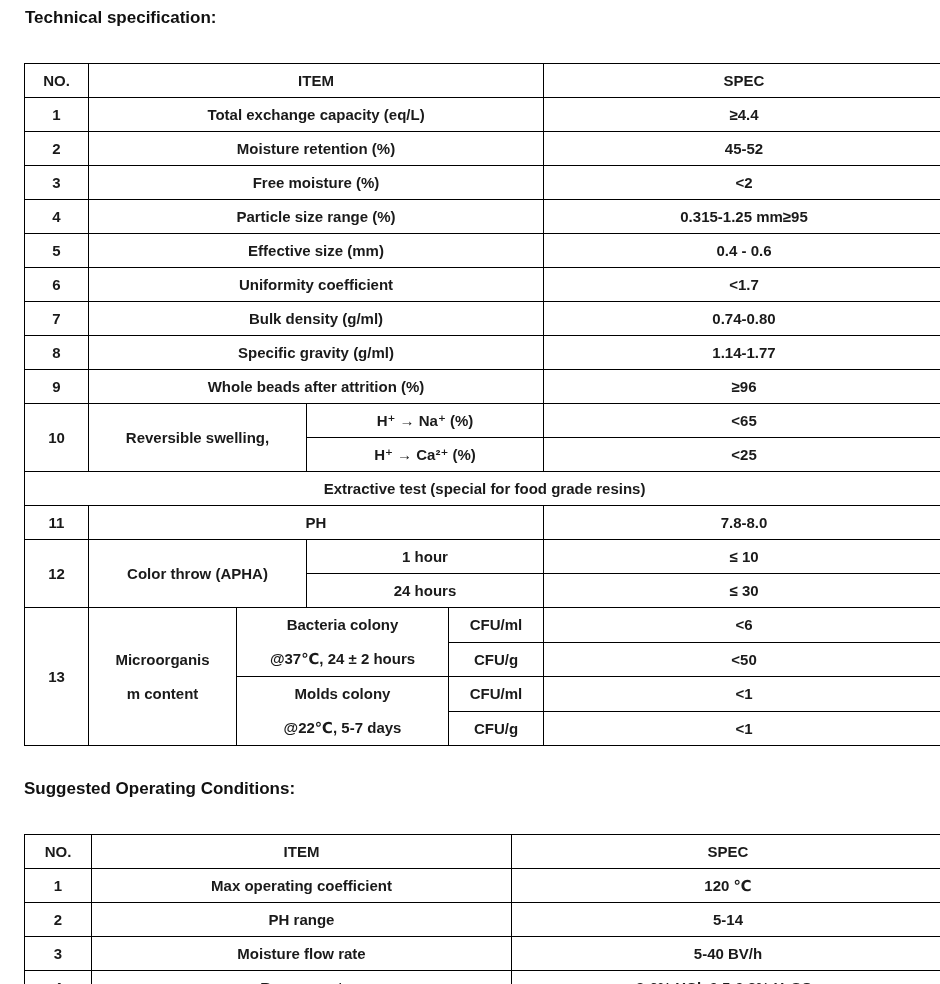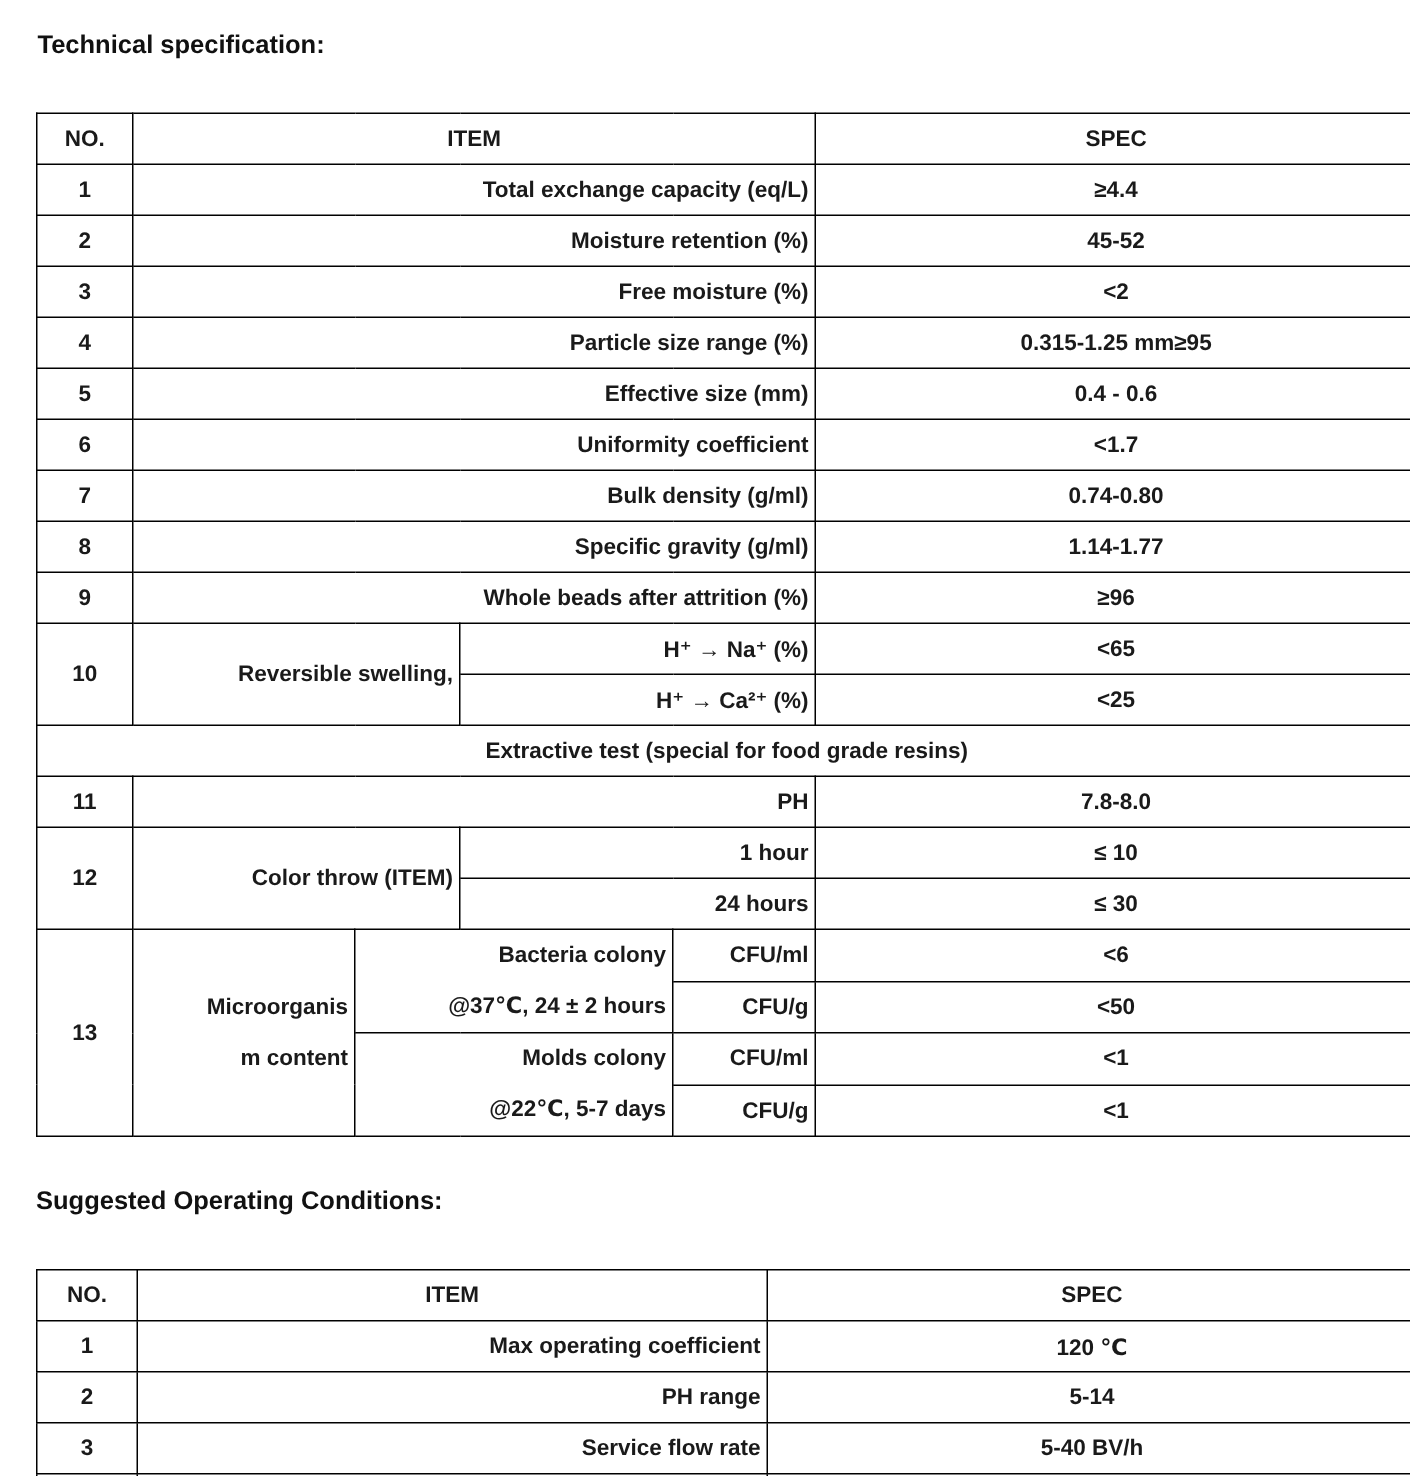--- a/index.html
+++ b/index.html
@@ -3,36 +3,36 @@
 <meta charset="utf-8">
 <style>
   html,body { margin:0; padding:0; background:#ffffff; }
   body {
     width:940px; height:984px;
     font-family:"Liberation Sans","DejaVu Sans",sans-serif;
     color:#1a1a1a;
   }
   .title {
     font-size:17px; font-weight:bold; color:#111;
-    margin:0 0 0 25px; padding-top:20px; line-height:20px;
+    margin:0 0 0 25px; padding-top:8px; line-height:20px;
   }
   .title2 { padding-top:33px;margin-left:24px; }
   table {
     border-collapse:collapse; table-layout:fixed;
     margin:35px 0 0 24px; width:920px;
     font-size:15px; color:#1a1a1a;font-weight:bold;
   }
   td {
     border:1.5px solid #000;
     height:33px; padding:0 4px;
     vertical-align:middle;
     overflow:hidden;
   }
   .c  { text-align:center; }
-  .l  { text-align:right; padding-left:4px; }
+  .l  { text-align:center; padding-left:4px; }
   .wrap2 { white-space:pre-line; line-height:34px; }
 </style>
 </head>
 <body>
 
 <h1 class="title">Technical specification:</h1>
 
 <table>
   <colgroup>
     <col style="width:64px">
@@ -110,21 +110,21 @@
     </tr>
 
     <tr>
       <td class="c">11</td>
       <td class="l" colspan="4">PH</td>
       <td class="c">7.8-8.0</td>
     </tr>
 
     <tr>
       <td class="c" rowspan="2">12</td>
-      <td class="l" colspan="2" rowspan="2">Color throw (ITEM)</td>
+      <td class="l" colspan="2" rowspan="2">Color throw (APHA)</td>
       <td class="l" colspan="2">1 hour</td>
       <td class="c">≤ 10</td>
     </tr>
     <tr>
       <td class="l" colspan="2">24 hours</td>
       <td class="c">≤ 30</td>
     </tr>
 
     <tr>
       <td class="c" rowspan="4">13</td>
@@ -171,21 +171,21 @@
       <td class="l">Max operating coefficient</td>
       <td class="c">120 ℃</td>
     </tr>
     <tr>
       <td class="c">2</td>
       <td class="l">PH range</td>
       <td class="c">5-14</td>
     </tr>
     <tr>
       <td class="c">3</td>
-      <td class="l">Service flow rate</td>
+      <td class="l">Moisture flow rate</td>
       <td class="c">5-40 BV/h</td>
     </tr>
     <tr>
       <td class="c">4</td>
       <td class="l">Regenerant</td>
       <td class="c">3-6% HCl, 0.5-0.8% H₂SO₄</td>
     </tr>
   </tbody>
 </table>
 

